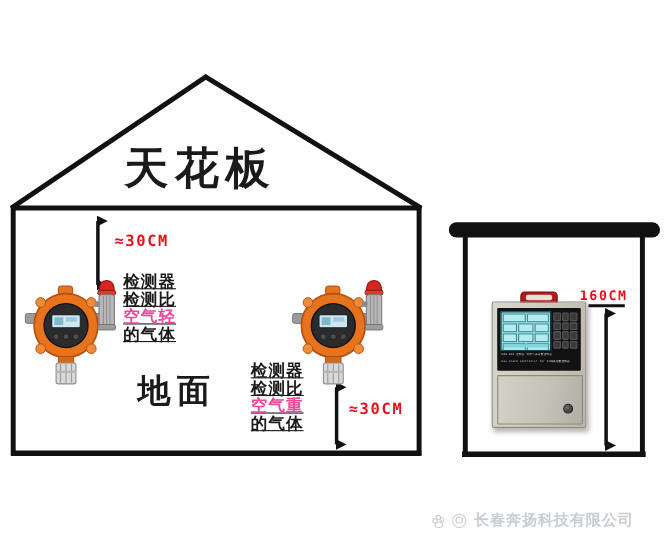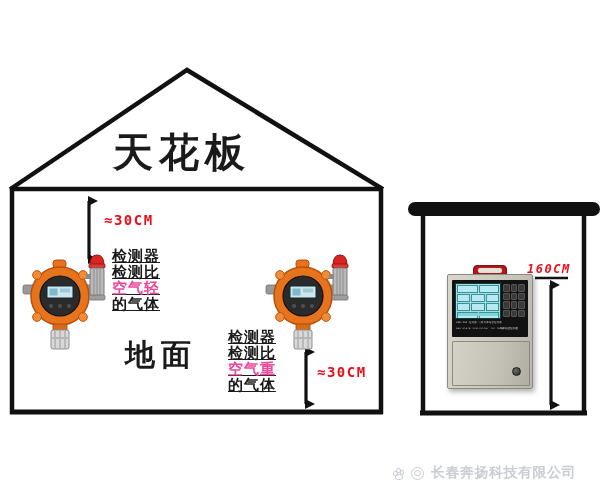--- a/index.html
+++ b/index.html
@@ -265,21 +265,21 @@
       <rect x="3" y="12" width="16" height="4" rx="1" fill="#e03a30" stroke="#8e1310" stroke-width=".8"></rect>
       <rect x="4" y="16" width="14" height="28" rx="2" fill="#b9b9b9" stroke="#7a7a7a" stroke-width="1"></rect>
       <line x1="8" y1="17" x2="8" y2="43" stroke="#8f8f8f" stroke-width="1"></line>
       <line x1="11" y1="17" x2="11" y2="43" stroke="#8f8f8f" stroke-width="1"></line>
       <line x1="14" y1="17" x2="14" y2="43" stroke="#8f8f8f" stroke-width="1"></line>
       <rect x="3" y="43" width="16" height="5" rx="1.5" fill="#9d9d9d" stroke="#6f6f6f" stroke-width=".8"></rect>
       <rect x="0" y="22" width="5" height="5" fill="#8a8a8a"></rect>
     </svg>
   </div>
 
-  <div class="dim-label" style="left:527px;top:262px;font-size:12px;font-style:italic;">160CM</div>
+  <div class="dim-label" style="left:527px;top:262px;font-size:12px;">160CM</div>
 
   <div class="ctrl-handle" style="left:473px;top:265px;width:32px;height:11px;"></div>
 
   <div class="ctrl" style="left:447px;top:274px;width:84px;height:113px;">
 
     <div class="ctrl-face" style="left:4px;top:5px;width:76px;height:57px;">
 
       <div class="ctrl-lcd" style="left:3px;top:3px;width:44px;height:34px;">
         <div class="lcd-row">
           <div class="lcd-cell"></div>

